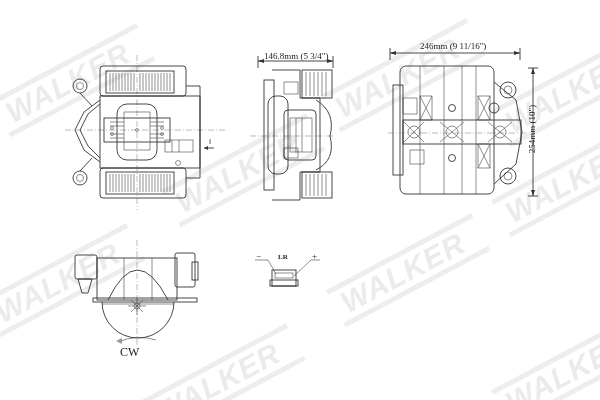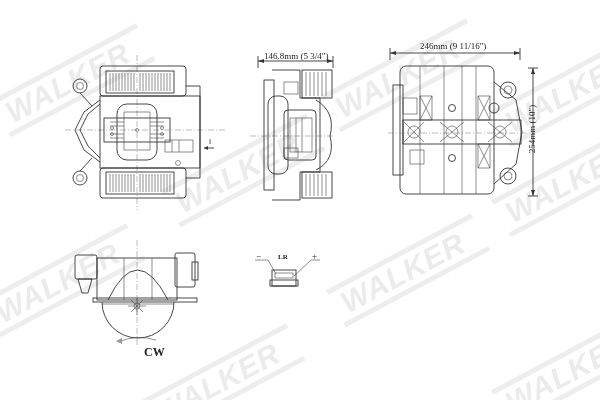--- a/index.html
+++ b/index.html
@@ -257,18 +257,18 @@
       <line class="lnt" x1="311" y1="260" x2="294" y2="276"></line>
       <rect class="ln" x="272" y="270" width="24" height="16"></rect>
       <rect class="lnt" x="275" y="273" width="18" height="5"></rect>
       <rect class="ln" x="270" y="280" width="28" height="6" fill="#333"></rect>
     </g>
   </svg>
 
   <div class="dim" style="left:264px;top:51px;">146.8mm (5 3/4")</div>
   <div class="dim" style="left:420px;top:41px;">246mm (9 11/16")</div>
   <div class="dim dim-v" style="left:508px;top:124px;">254mm (10")</div>
-  <div class="lbl" style="left:144px;top:345px;font-size:12px;font-weight:bold;">CW</div>
+  <div class="lbl" style="left:120px;top:345px;font-size:12px;">CW</div>
   <div class="lbl" style="left:256px;top:251px;font-size:9px;">−</div>
   <div class="lbl" style="left:312px;top:251px;font-size:9px;">+</div>
   <div class="lbl" style="left:278px;top:253px;font-size:7px;font-weight:bold;">LR</div>
   <div class="lbl" style="left:209px;top:138px;font-size:7px;">Ⅰ</div>
 </div>
 
 </body></html>

